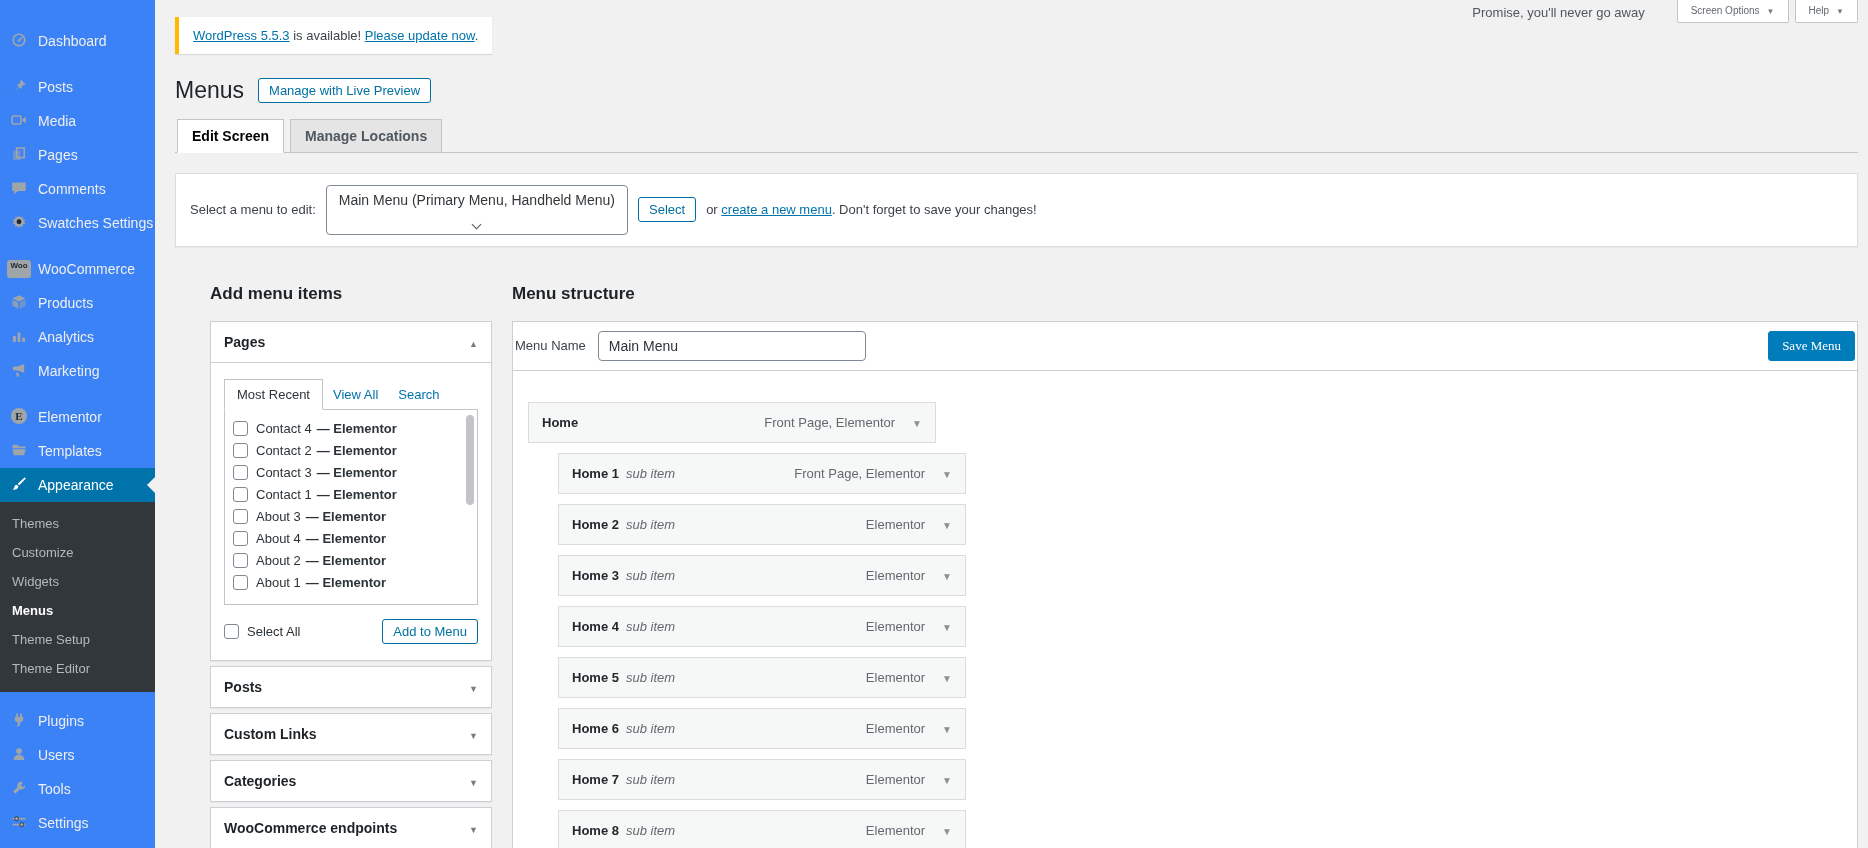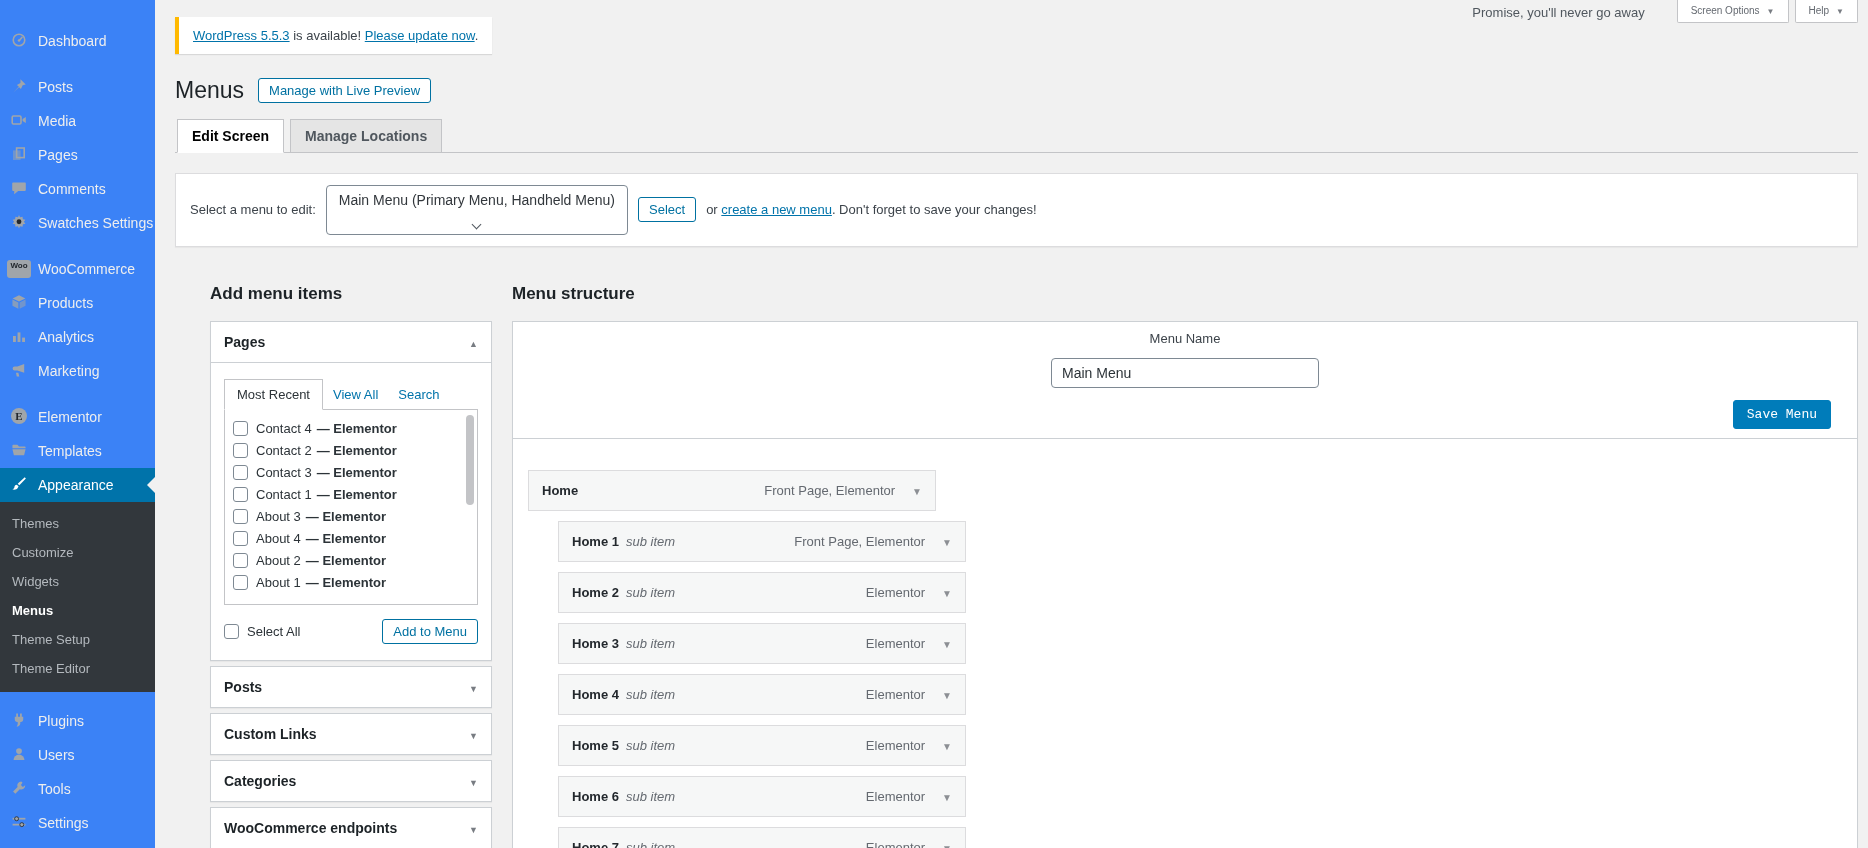--- a/index.html
+++ b/index.html
@@ -80,21 +80,21 @@
   }
 
   .page-title-row { display:flex; align-items:center; gap:14px; margin-top:23px; }
   h1.page-title { font-size:23px; font-weight:400; color:#1d2327; margin:0; line-height:1.2; }
   .button-secondary {
     background:#fff; color:#0071a1; border:1px solid #0071a1; border-radius:3px;
     padding:4px 10px; font-size:13px; cursor:pointer; font-family:inherit; white-space:nowrap;
   }
   .button-primary {
     background:#007cba; border:1px solid #007cba; color:#fff; border-radius:3px;
-    padding:6px 13px; font-size:13px; font-weight:400; cursor:pointer; font-family:Liberation Mono, monospace;
+    padding:6px 13px; font-size:13px; font-weight:400; cursor:pointer; font-family:Liberation Serif, serif;
   }
 
   .nav-tabs { margin-top:14px; border-bottom:1px solid #c3c4c7; display:flex; padding-left:2px; }
   .nav-tab {
     background:#e5e5e5; border:1px solid #c3c4c7; margin:0 6px -1px 0;
     padding:8px 14px; font-size:14px; font-weight:600; color:#50575e; cursor:pointer;
   }
   .nav-tab.active { background:#fff; color:#000; border-bottom-color:#fff; }
 
   .select-bar {
@@ -149,21 +149,21 @@
   .page-state { font-weight:700; margin-left:-3px; }
   .scroll-thumb { position:absolute; right:3px; top:5px; width:8px; height:90px; background:#c3c4c7; border-radius:4px; cursor:pointer; }
 
   .panel-footer { display:flex; align-items:center; justify-content:space-between; margin-top:14px; }
   .select-all { display:flex; align-items:center; gap:8px; font-size:13px; color:#2c3338; cursor:pointer; }
 
   .structure-box {
     background:#fff; border:1px solid #ccd0d4; box-shadow:0 1px 1px rgba(0,0,0,.04);
     margin-top:16px; min-height:560px;
   }
-  .structure-header { display:flex; align-items:center; padding:9px 26px; border-bottom:1px solid #ccd0d4; gap:12px;flex-direction:column; }
+  .structure-header { display:flex; align-items:center; padding:9px 2px; border-bottom:1px solid #ccd0d4; gap:12px; }
   .menu-name-label { font-size:13px; color:#3c434a; }
   .menu-name-input {
     width:268px; height:30px; border:1px solid #7e8993; border-radius:4px; padding:0 10px;
     font-size:14px; color:#2c3338; font-family:inherit;
   }
   .structure-header .button-primary { margin-left:auto; }
   .structure-body { padding:16px 15px; }
   .drag-instruction { font-size:13px; color:#3c434a; margin:0; line-height:16px; }
   .menu-items { margin-top:15px; }
   .menu-item-bar {

